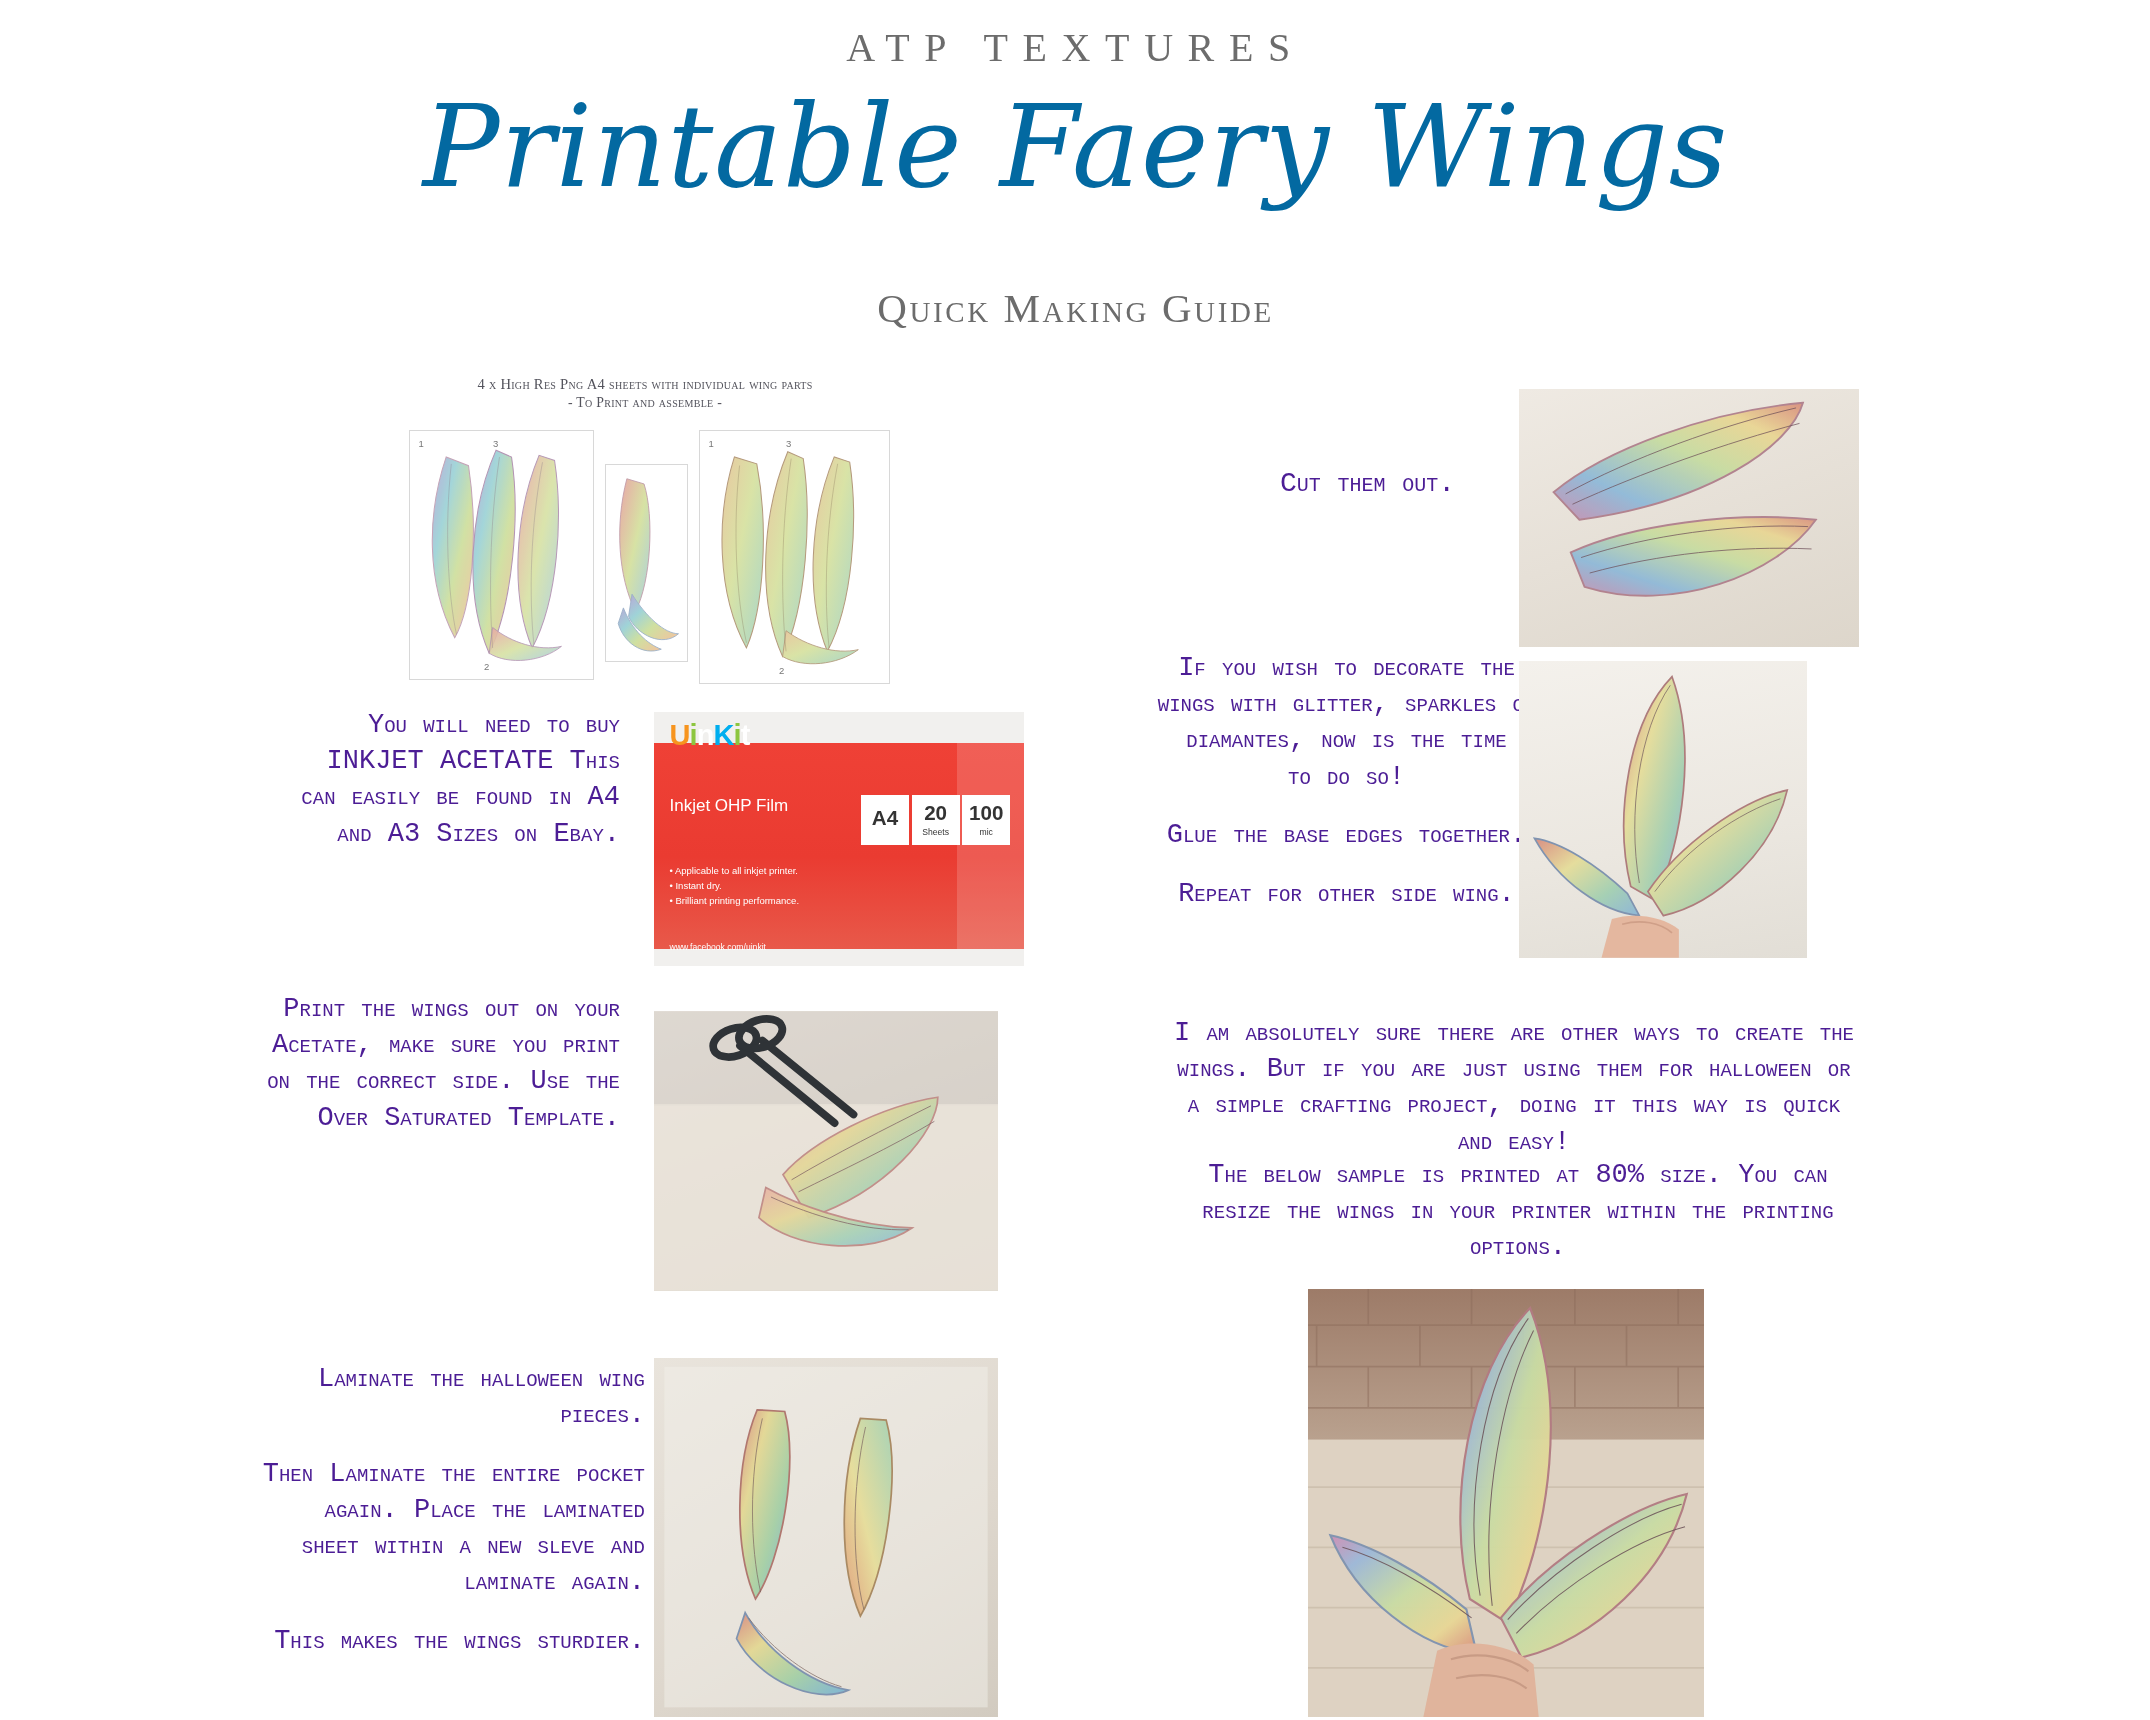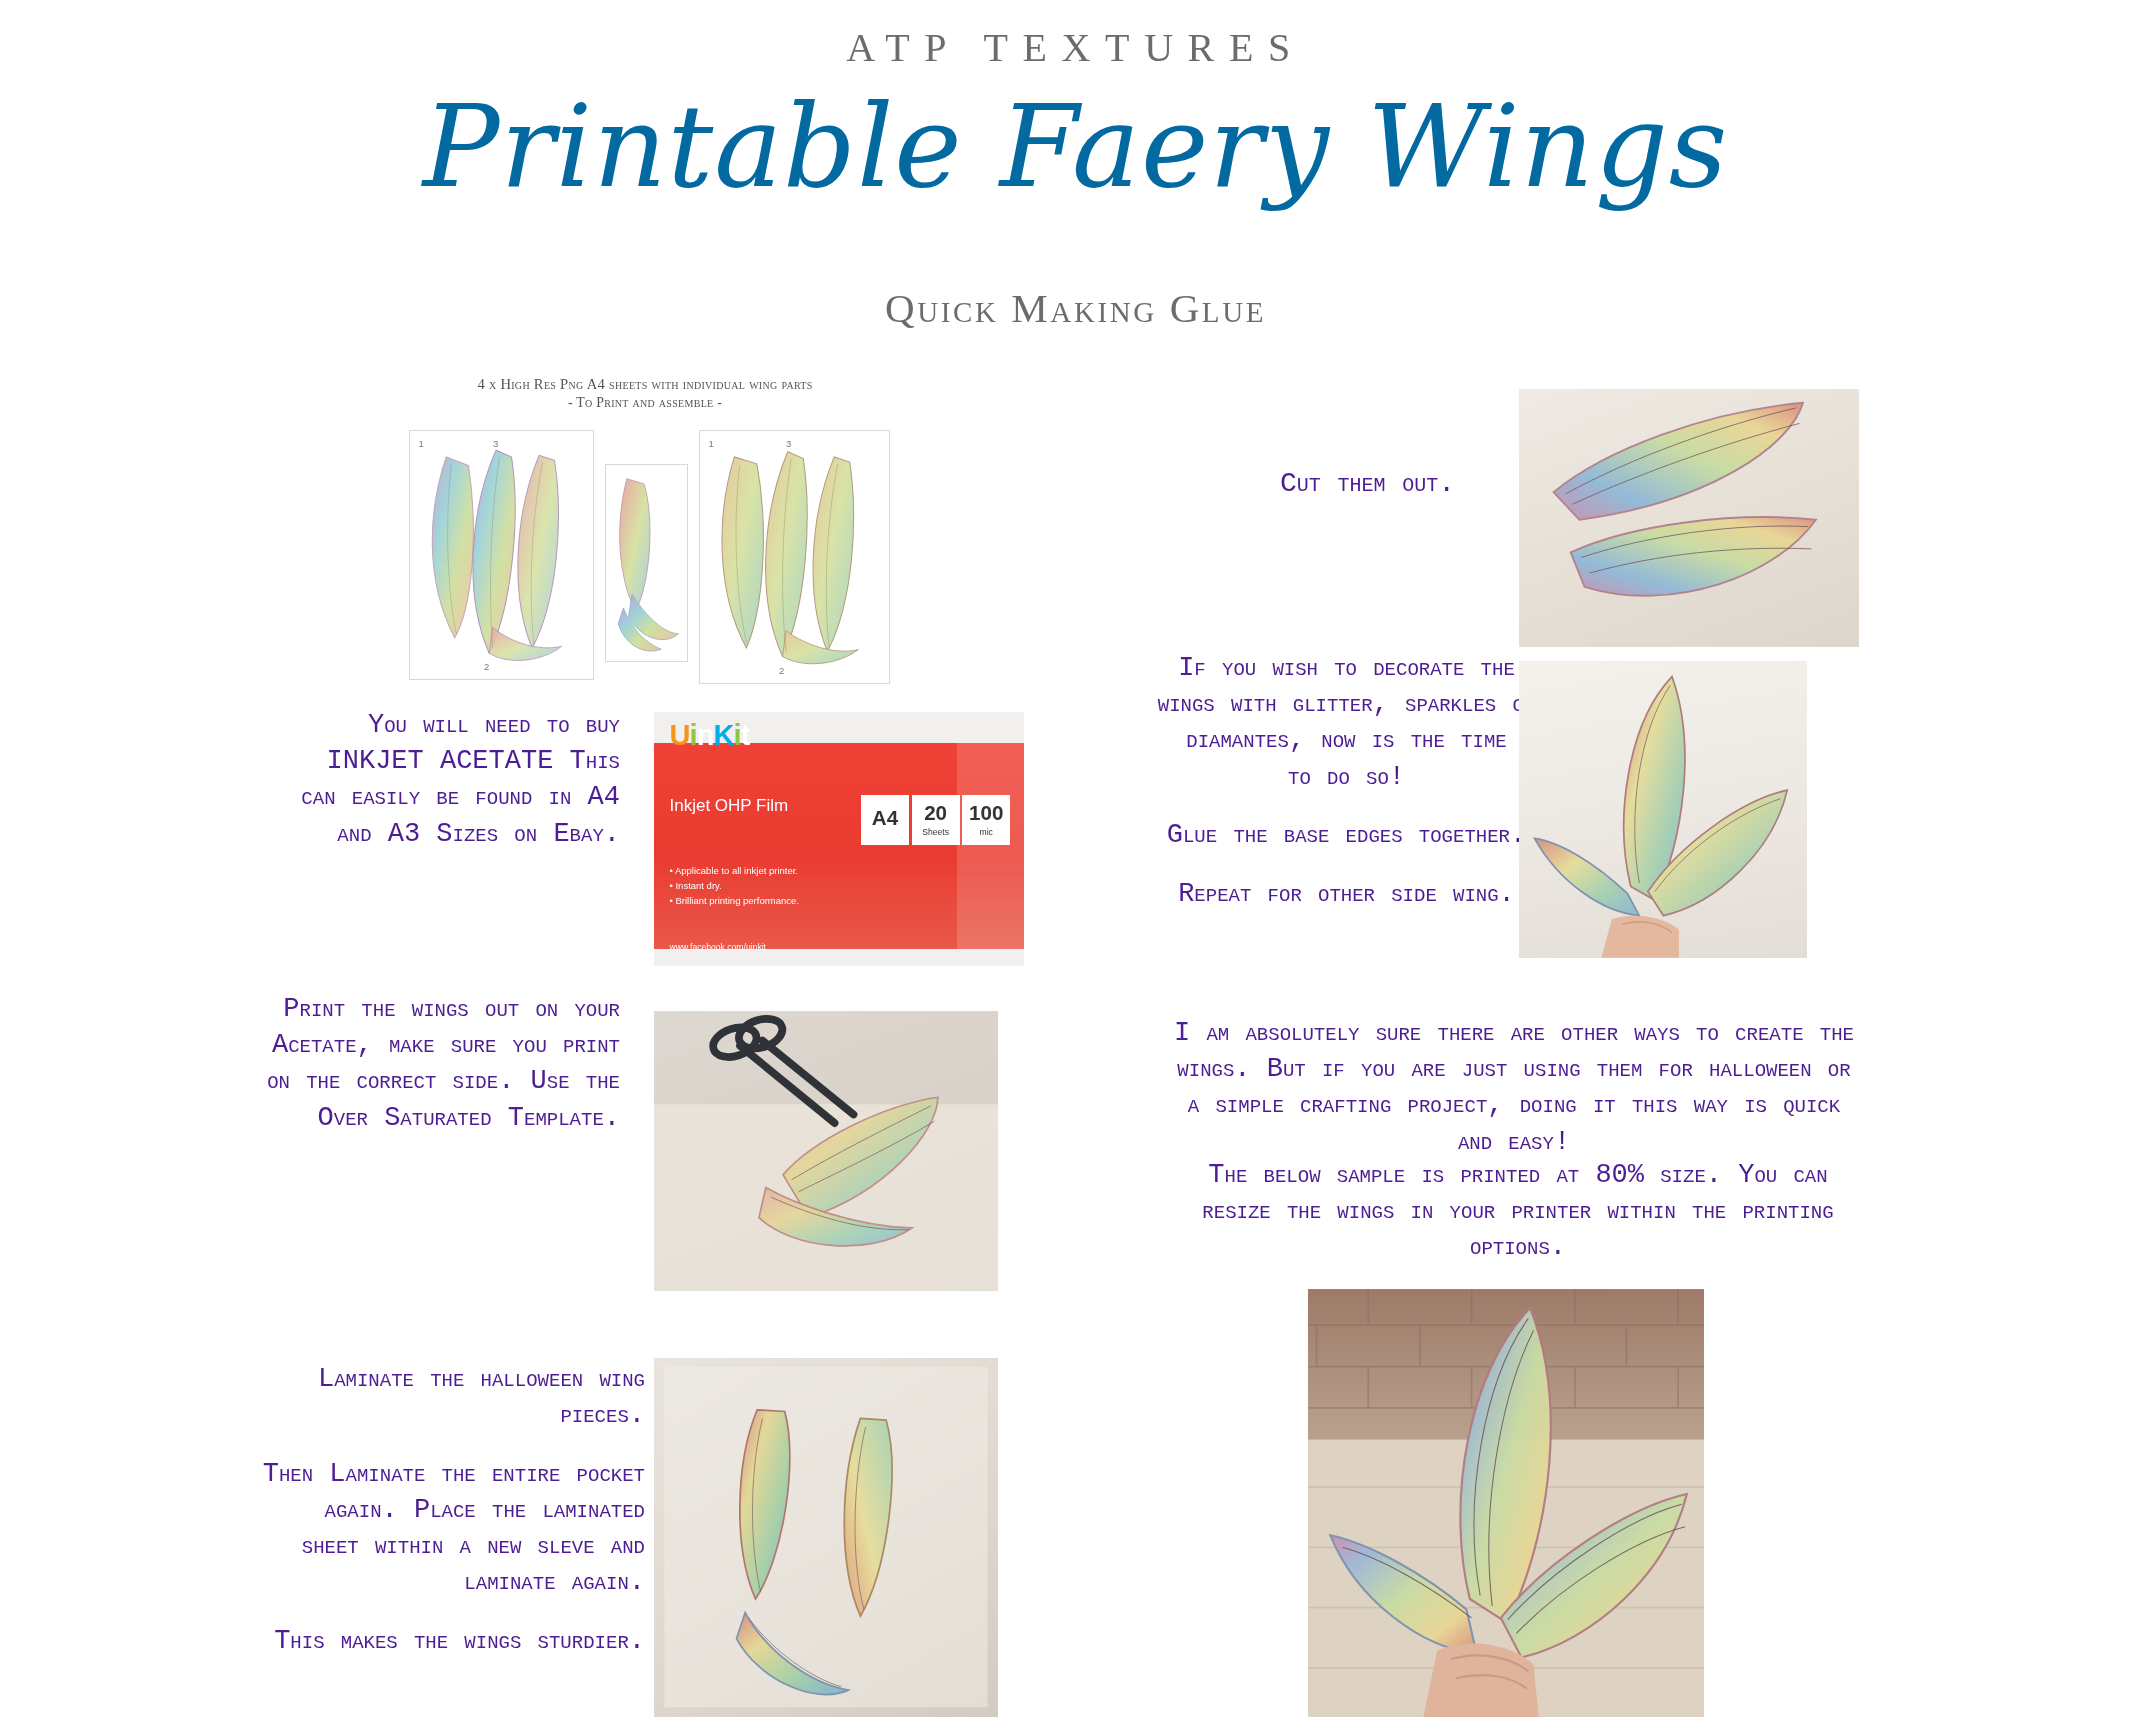--- a/index.html
+++ b/index.html
@@ -152,21 +152,21 @@
   .ink-panel {
     position: absolute; right: 0; top: 31px; width: 67px; height: 206px;
     background: rgba(255,255,255,0.16);
   }
 </style>
 </head>
 <body>
 
 <div class="brand">ATP TEXTURES</div>
 <div class="title-script">Printable Faery Wings</div>
-<div class="subtitle">Quick Making Glue</div>
+<div class="subtitle">Quick Making Guide</div>
 
 <div class="set-label">
   <div class="l2">4 x High Res Png A4 sheets with individual wing parts</div>
   <div class="l3">- To Print and assemble -</div>
 </div>
 
 <div class="sheets">
 
   <div class="sheet" style="left:0; top:0; width:185px; height:250px;">
     <span class="num" style="left:8.6px; top:6.9px;">1</span>

